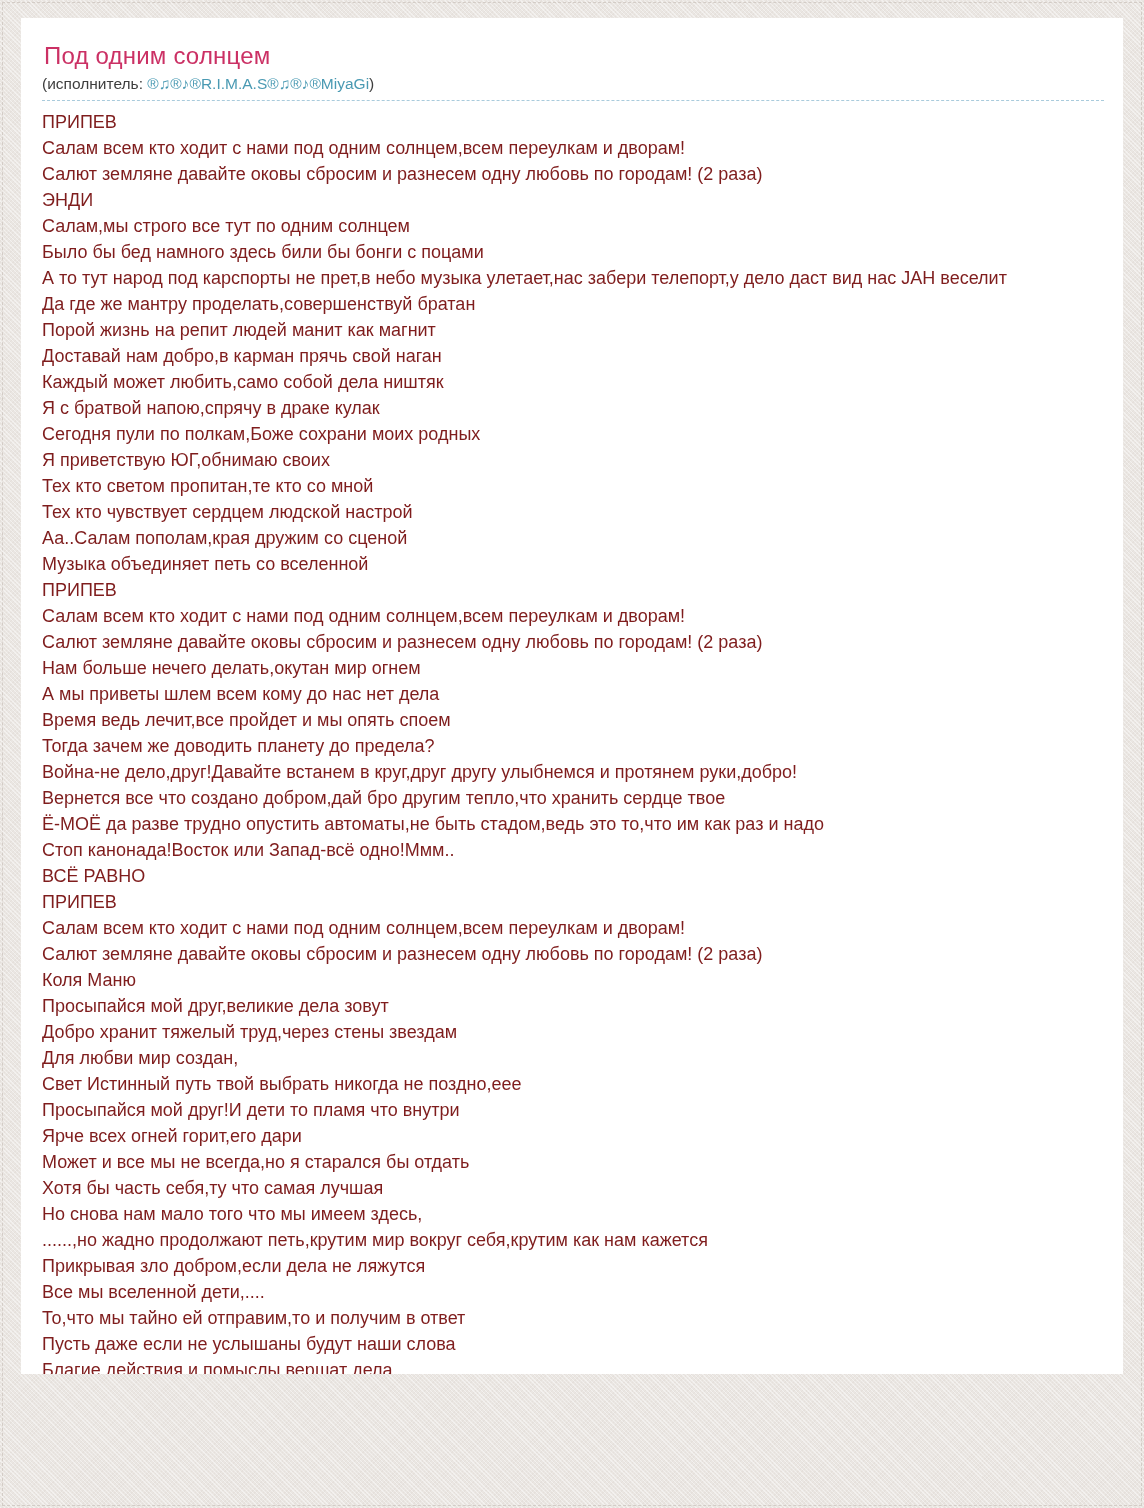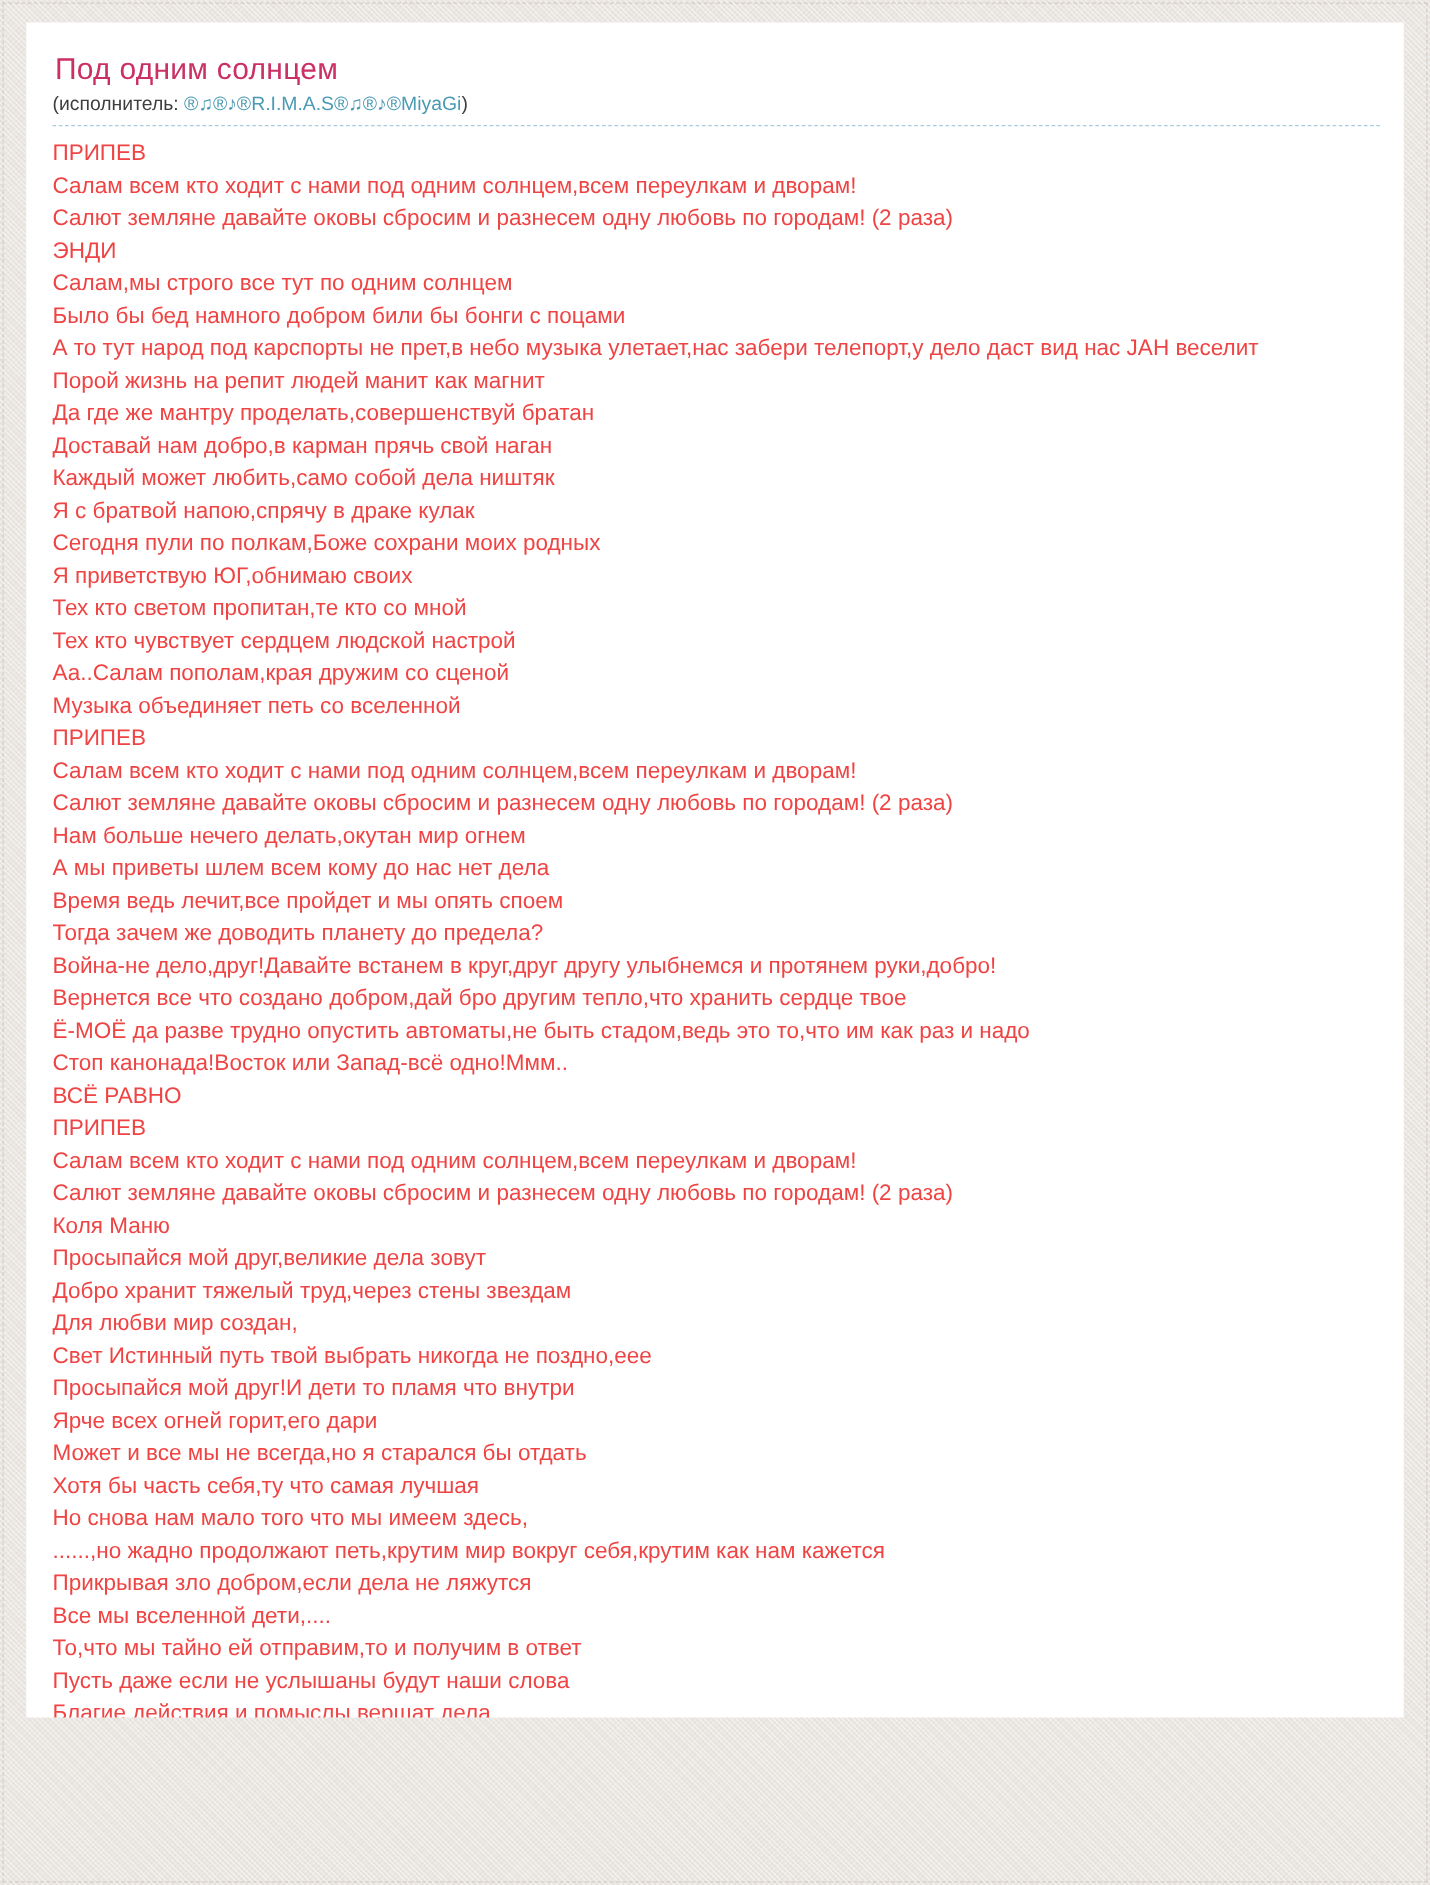--- a/index.html
+++ b/index.html
@@ -45,21 +45,21 @@
   }
   .artist-link {
     color: #4a9ab3;
     text-decoration: none;
     cursor: pointer;
   }
   .lyrics {
     margin-top: 8px;
     font-size: 18px;
     line-height: 26px;
-    color: #ef4444;
+    color: #7f1d1d;
   }
   .lyric-line {
     white-space: nowrap;
   }
 </style>
 </head>
 <body>
 
 <div class="page-frame"></div>
 
@@ -68,24 +68,24 @@
     <h1 class="title" style="color: rgb(203, 48, 100);">Под одним солнцем</h1>
     <div class="artist-line"><span>(исполнитель:</span> <a class="artist-link" style="color: rgb(74, 154, 179);">®♫®♪®R.I.M.A.S®♫®♪®MiyaGi</a><span>)</span>
     </div>
   </div>
   <div class="lyrics">
       <div class="lyric-line">ПРИПЕВ</div>
       <div class="lyric-line">Салам всем кто ходит с нами под одним солнцем,всем переулкам и дворам!</div>
       <div class="lyric-line">Салют земляне давайте оковы сбросим и разнесем одну любовь по городам! (2 раза)</div>
       <div class="lyric-line">ЭНДИ</div>
       <div class="lyric-line">Салам,мы строго все тут по одним солнцем</div>
-      <div class="lyric-line">Было бы бед намного добром били бы бонги с поцами</div>
+      <div class="lyric-line">Было бы бед намного здесь били бы бонги с поцами</div>
       <div class="lyric-line">А то тут народ под карспорты не прет,в небо музыка улетает,нас забери телепорт,у дело даст вид нас JAH веселит</div>
+      <div class="lyric-line">Да где же мантру проделать,совершенствуй братан</div>
       <div class="lyric-line">Порой жизнь на репит людей манит как магнит</div>
-      <div class="lyric-line">Да где же мантру проделать,совершенствуй братан</div>
       <div class="lyric-line">Доставай нам добро,в карман прячь свой наган</div>
       <div class="lyric-line">Каждый может любить,само собой дела ништяк</div>
       <div class="lyric-line">Я с братвой напою,спрячу в драке кулак</div>
       <div class="lyric-line">Сегодня пули по полкам,Боже сохрани моих родных</div>
       <div class="lyric-line">Я приветствую ЮГ,обнимаю своих</div>
       <div class="lyric-line">Тех кто светом пропитан,те кто со мной</div>
       <div class="lyric-line">Тех кто чувствует сердцем людской настрой</div>
       <div class="lyric-line">Аа..Салам пополам,края дружим со сценой</div>
       <div class="lyric-line">Музыка объединяет петь со вселенной</div>
       <div class="lyric-line">ПРИПЕВ</div>

